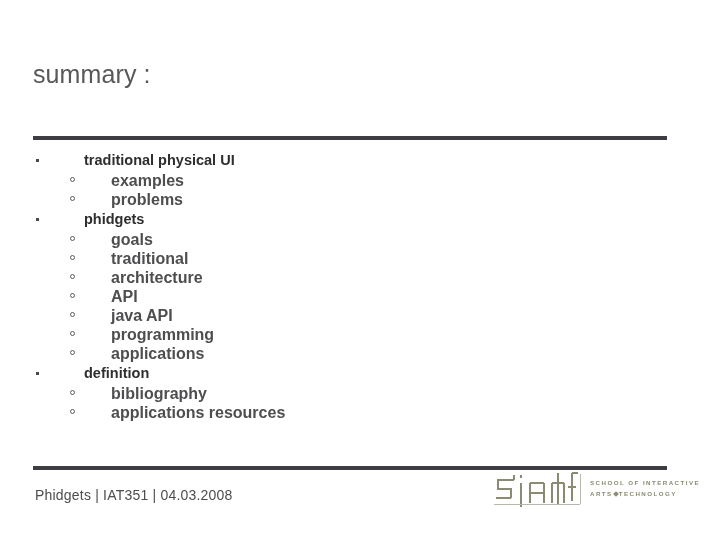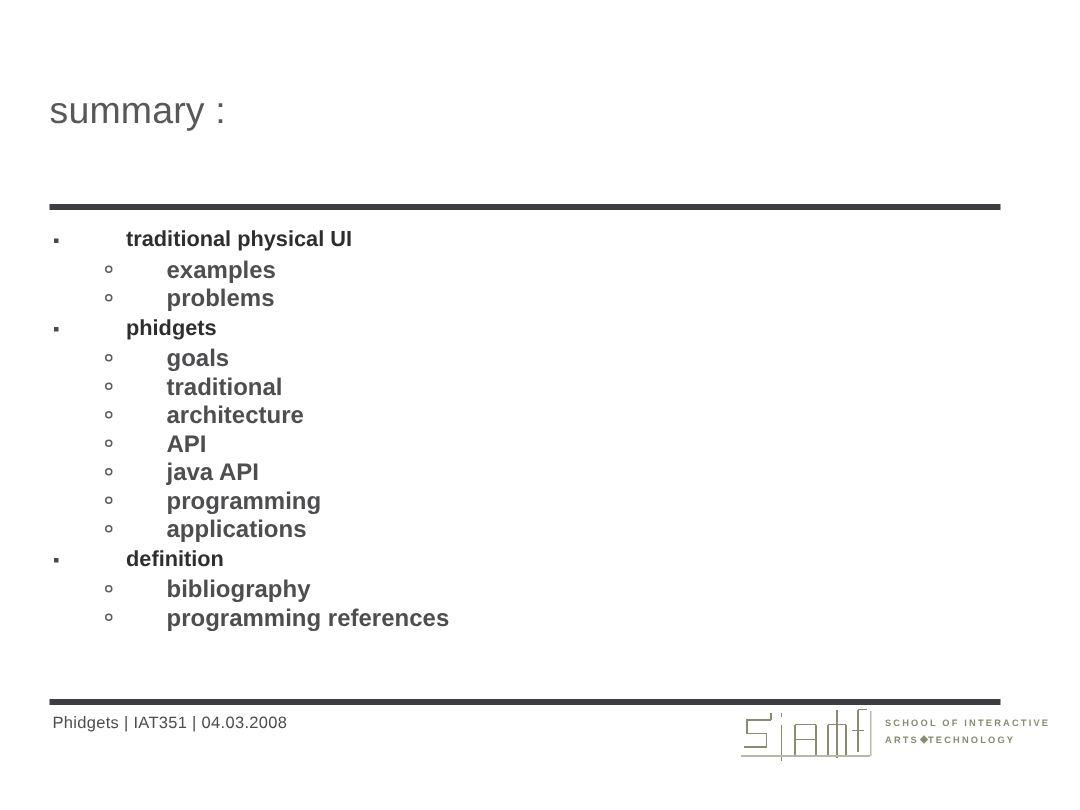--- a/index.html
+++ b/index.html
@@ -102,22 +102,22 @@
     font-size: 16px;
     font-weight: 700;
     color: #4e4e50;
     white-space: nowrap;
   }
 
   
   #footer-text {
     position: absolute;
     left: 35px;
-    top: 476px;
-    font-size: 11px;
+    top: 487px;
+    font-size: 14px;
     color: #4d4d4f;
     white-space: nowrap;
     letter-spacing: 0.2px;
   }
 
   
   #logo {
     position: absolute;
     left: 494px;
     top: 471px;
@@ -223,21 +223,21 @@
       <div class="l1">
         <span class="bullet"></span>
         <span class="txt">definition</span>
       </div>
       <div class="l2">
         <span class="bullet"></span>
         <span class="txt">bibliography</span>
       </div>
       <div class="l2">
         <span class="bullet"></span>
-        <span class="txt">programming references</span>
+        <span class="txt">applications resources</span>
       </div>
     </div>
 
   </div>
 
   <div class="rule" id="rule-bottom"></div>
 
   <div id="footer-text">Phidgets  |  IAT351  |  04.03.2008</div>
 
   <div id="logo">

